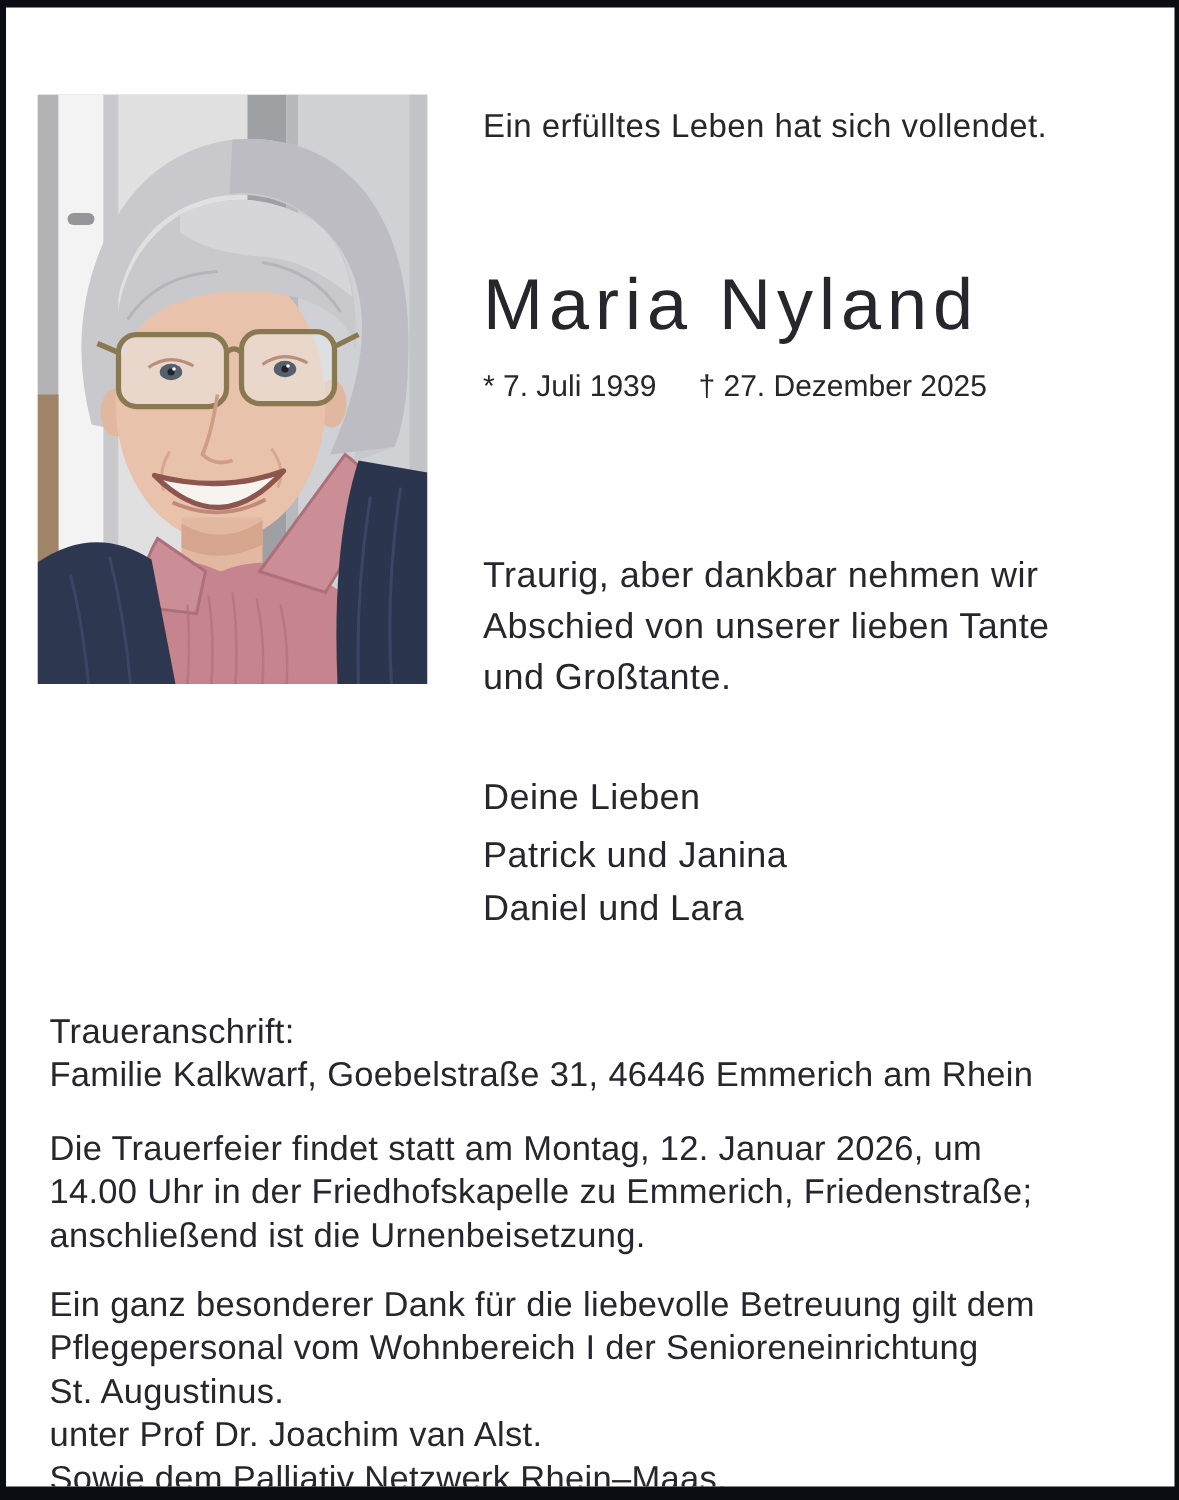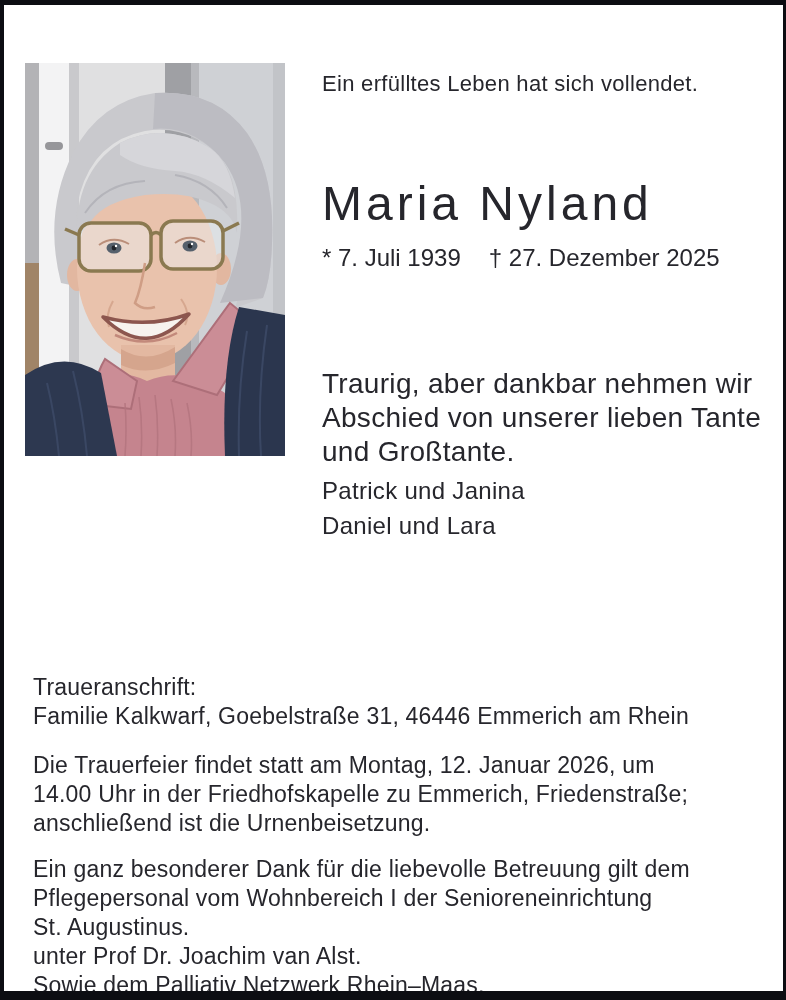--- a/index.html
+++ b/index.html
@@ -43,29 +43,29 @@
   .deceased-name {
     margin: 74px 0 0 0;
     font-size: 48px;
     font-weight: 400;
     line-height: 62px;
     letter-spacing: 4px;
     white-space: nowrap;
   }
   .dates {
     margin: 8px 0 0 0;
-    font-size: 24px;
+    font-size: 20px;
     line-height: 30px;
     display: flex;
     gap: 28px;
     white-space: nowrap;
   }
   .condolence {
     margin: 94px 0 0 0;
-    font-size: 28px;
+    font-size: 24px;
     line-height: 34px;
     letter-spacing: 0.3px;
   }
   .condolence div { white-space: nowrap; }
   .mourners-intro {
     margin: 46px 0 0 0;
     font-size: 24px;
     line-height: 34px;
     letter-spacing: 0.3px;
   }
@@ -187,20 +187,21 @@
     <h1 class="deceased-name">Maria Nyland</h1>
     <div class="dates">
       <span>* 7. Juli 1939</span>
       <span>† 27. Dezember 2025</span>
     </div>
     <div class="condolence">
       <div>Traurig, aber dankbar nehmen wir</div>
       <div>Abschied von unserer lieben Tante</div>
       <div>und Großtante.</div>
     </div>
+    <p class="mourners-intro">Deine Lieben</p>
     <div class="mourners">
       <div>Patrick und Janina</div>
       <div>Daniel und Lara</div>
     </div>
   </div>
 
   <div class="bottom">
     <div class="address-block">
       <div>Traueranschrift:</div>
       <div>Familie Kalkwarf, Goebelstraße 31, 46446 Emmerich am Rhein</div>

